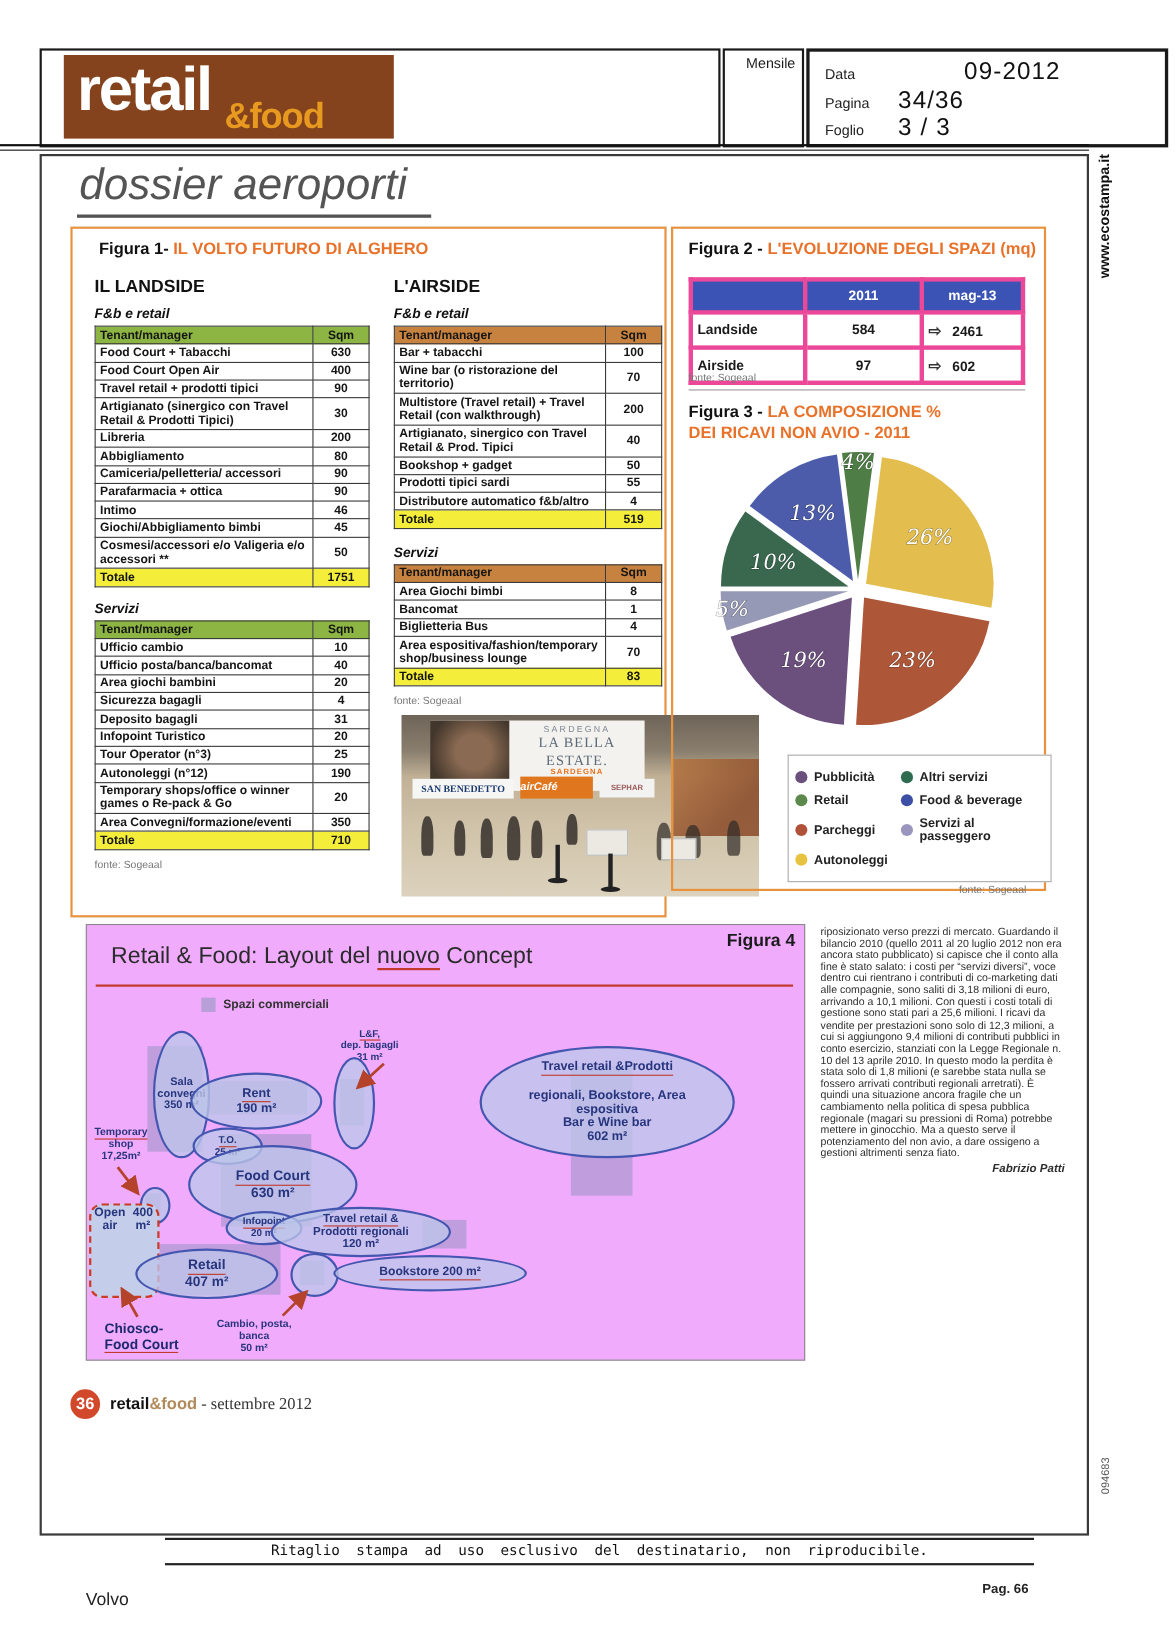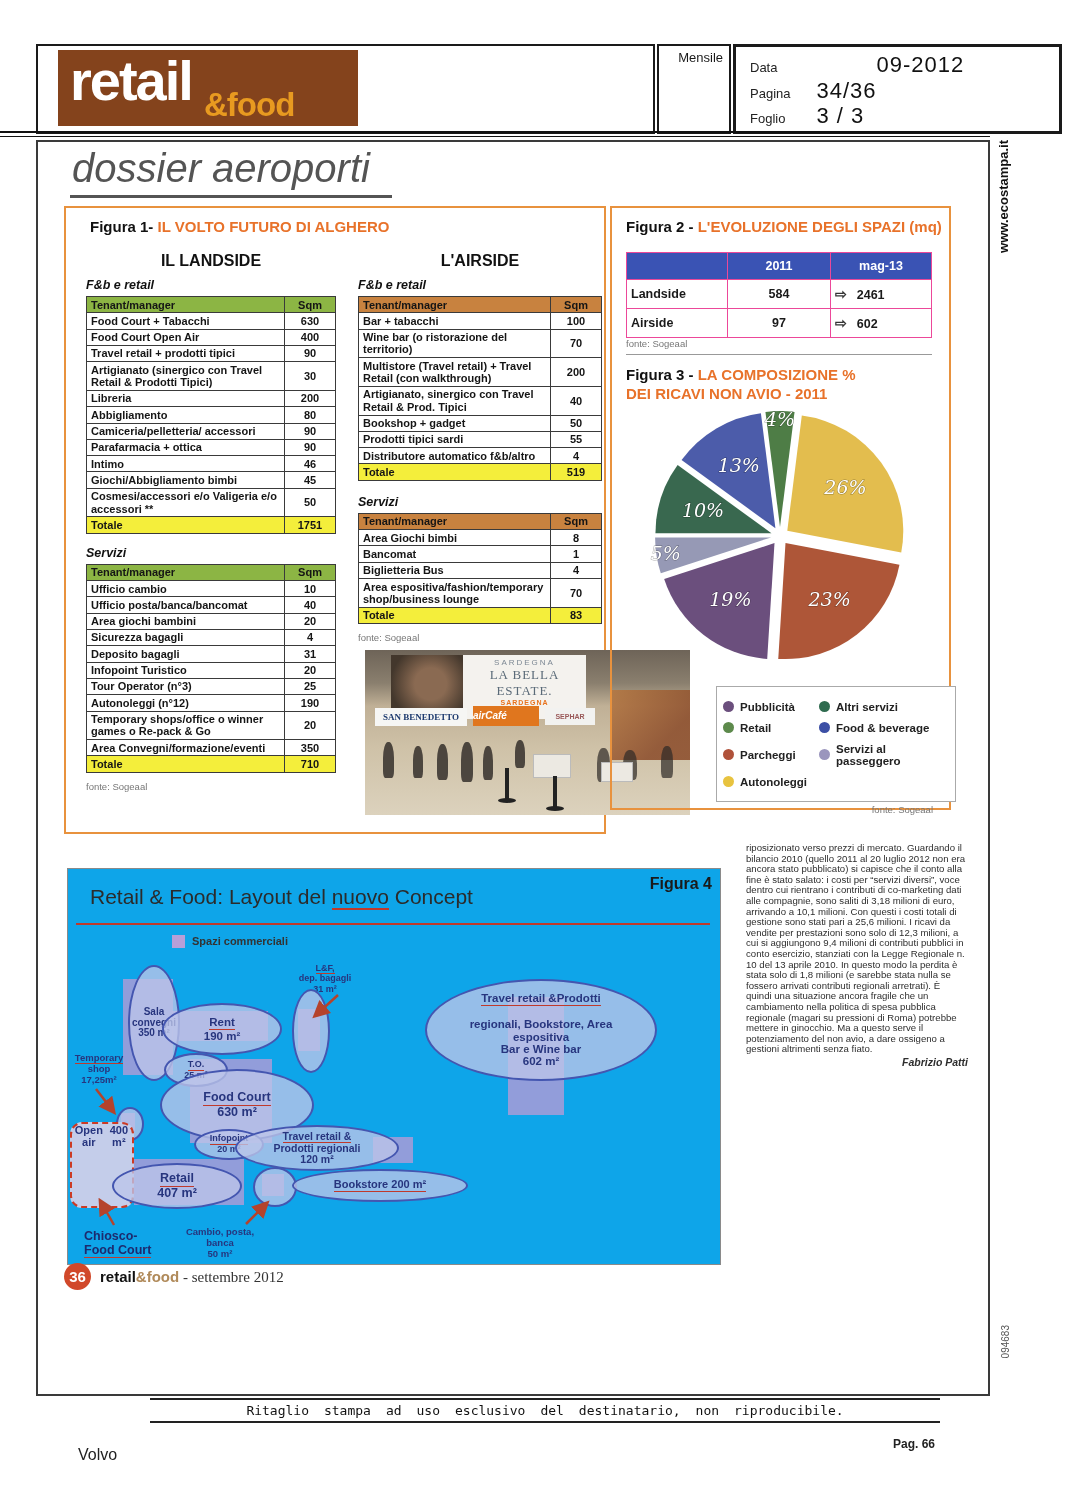--- a/index.html
+++ b/index.html
@@ -28,21 +28,21 @@
              font-size:10px;color:#555;}
 
   #page-title{left:70px;top:146px;font-size:40px;font-weight:normal;font-style:italic;color:#545454;
               border-bottom:3px solid #545454;padding:0 22px 4px 2px;}
 
   
   #fig1-box{left:64px;top:206px;width:538px;height:624px;border:2px solid #e8923e;}
   .fig-title{font-size:15px;font-weight:bold;color:#111;}
   .fig-title .orange{color:#e8722a;}
   #fig1-title{left:24px;top:10px;}
-  .colhead{font-size:16px;font-weight:bold;text-align:center;color:#111;}
+  .colhead{font-size:16px;font-weight:bold;color:#111;}
   .subhead{font-size:12.5px;font-weight:bold;font-style:italic;color:#111;margin:8px 0 4px 0;}
   #landside-col{left:20px;top:44px;width:250px;}
   #airside-col{left:292px;top:44px;width:244px;}
   table.dtab{border-collapse:collapse;width:100%;font-size:11px;font-weight:bold;line-height:1.12;}
   table.dtab td,table.dtab th{border:1px solid #3a3a3a;padding:1.5px 4px;color:#151515;}
   table.dtab th{text-align:left;}
   table.dtab .sqm{width:42px;text-align:center;}
   .hdr-green th{background:#8cb544;}
   .hdr-orange th{background:#c8823f;}
   tr.total td{background:#f4ee3b;}
@@ -66,38 +66,38 @@
   #mural{right:0;top:40px;width:78px;height:70px;background:linear-gradient(135deg,#b5763f,#8a4a28 70%);opacity:.85;}
   .ppl{position:absolute;background:#2e2a26;border-radius:45% 45% 20% 20%;opacity:.82;}
   .bollard{position:absolute;width:4px;height:32px;background:#222;}
   .bollard::after{content:"";position:absolute;left:-7px;bottom:-3px;width:18px;height:5px;background:#222;border-radius:50%;}
   .ptable{position:absolute;background:#ece9e2;border:1px solid #bbb;}
 
   
   #fig23-box{left:610px;top:206px;width:337px;height:600px;border:2px solid #e8923e;}
   #fig2-title{left:14px;top:10px;}
   #fig2-table{left:14px;top:44px;width:306px;border-collapse:collapse;font-size:12.5px;font-weight:bold;}
-  #fig2-table td,#fig2-table th{border:1px solid #ec4899;padding:6px 4px;margin-top:40px;}
+  #fig2-table td,#fig2-table th{border:4px solid #ec4899;padding:6px 4px;margin-top:40px;}
   #fig2-table th{background:#3a53b4;color:#fff;text-align:center;}
   #fig2-table td.num{text-align:center;}
   #fig2-table td.arrowcell{text-align:left;}
   .arrow-glyph{color:#333;font-size:14px;margin-right:10px;}
   #fig2-fonte{left:14px;top:122px;}
   #fig23-divider{left:14px;top:146px;width:306px;border-top:1.5px solid #999;}
   #fig3-title{left:14px;top:158px;line-height:1.25;}
   #pie-wrap{left:12px;top:190px;width:312px;height:284px;}
   .pie-label{font-family:"DejaVu Serif",serif;font-style:italic;font-size:19px;fill:#fff;}
   #legend-box{left:104px;top:478px;width:226px;height:106px;border:1px solid #aaa;background:#fff;
               display:grid;grid-template-columns:96px 1fr;align-content:center;row-gap:9px;padding:4px 6px;}
   .leg-item{display:flex;align-items:center;font-size:11.5px;font-weight:bold;color:#222;}
   .leg-dot{width:11px;height:11px;border-radius:50%;margin-right:6px;flex:none;}
   #fig3-fonte{right:16px;top:588px;}
 
   
-  #fig4-box{left:67px;top:840px;width:652px;height:395px;border:1px solid #8a8a8a;background:#0ea5e9;margin-top:28px;}
+  #fig4-box{left:78px;top:840px;width:652px;height:395px;border:1px solid #8a8a8a;background:#f0abfc;}
   #fig4-label{right:8px;top:6px;font-size:16px;font-weight:bold;}
   #fig4-title{left:22px;top:16px;font-size:21px;color:#2b2b2b;}
   #fig4-title .ul-red{border-bottom:2px solid #c0392b;}
   #fig4-rule{left:8px;top:54px;width:634px;border-top:2px solid #c0392b;}
   #fig4-legend-sq{left:104px;top:66px;width:13px;height:13px;background:#b89fd8;}
   #fig4-legend-label{left:124px;top:66px;font-size:11px;font-weight:bold;color:#333;}
   .sp{position:absolute;background:#b49bd6;opacity:.8;}
   .f4-ell{position:absolute;background:rgba(188,197,233,.78);border:2px solid #4456b0;border-radius:50%;
           display:flex;flex-direction:column;align-items:center;justify-content:center;text-align:center;
           color:#27357e;font-weight:bold;}

